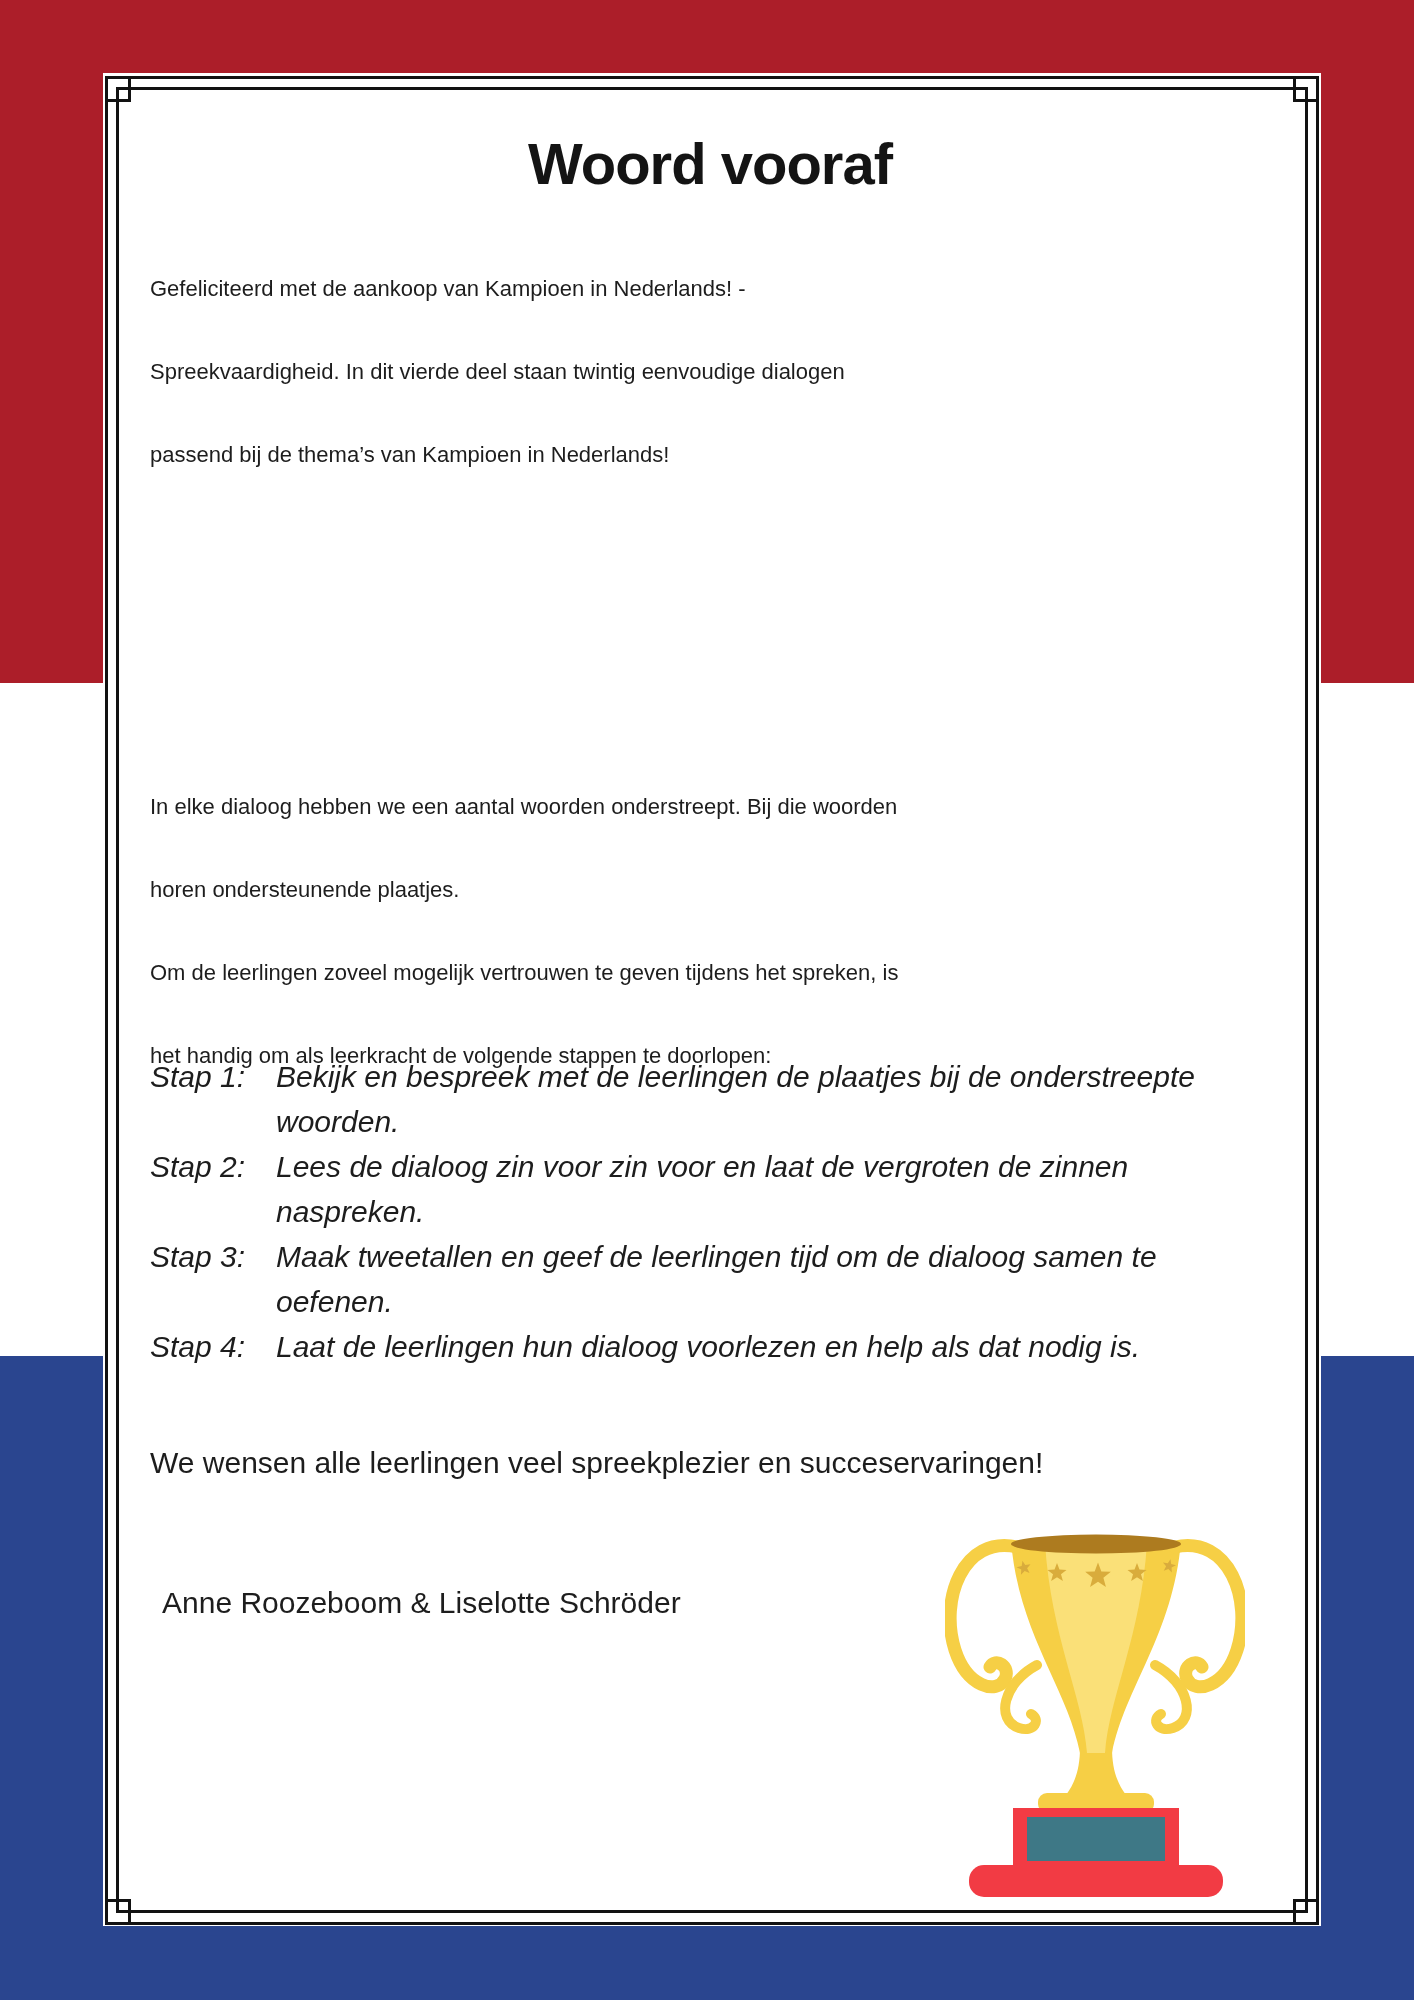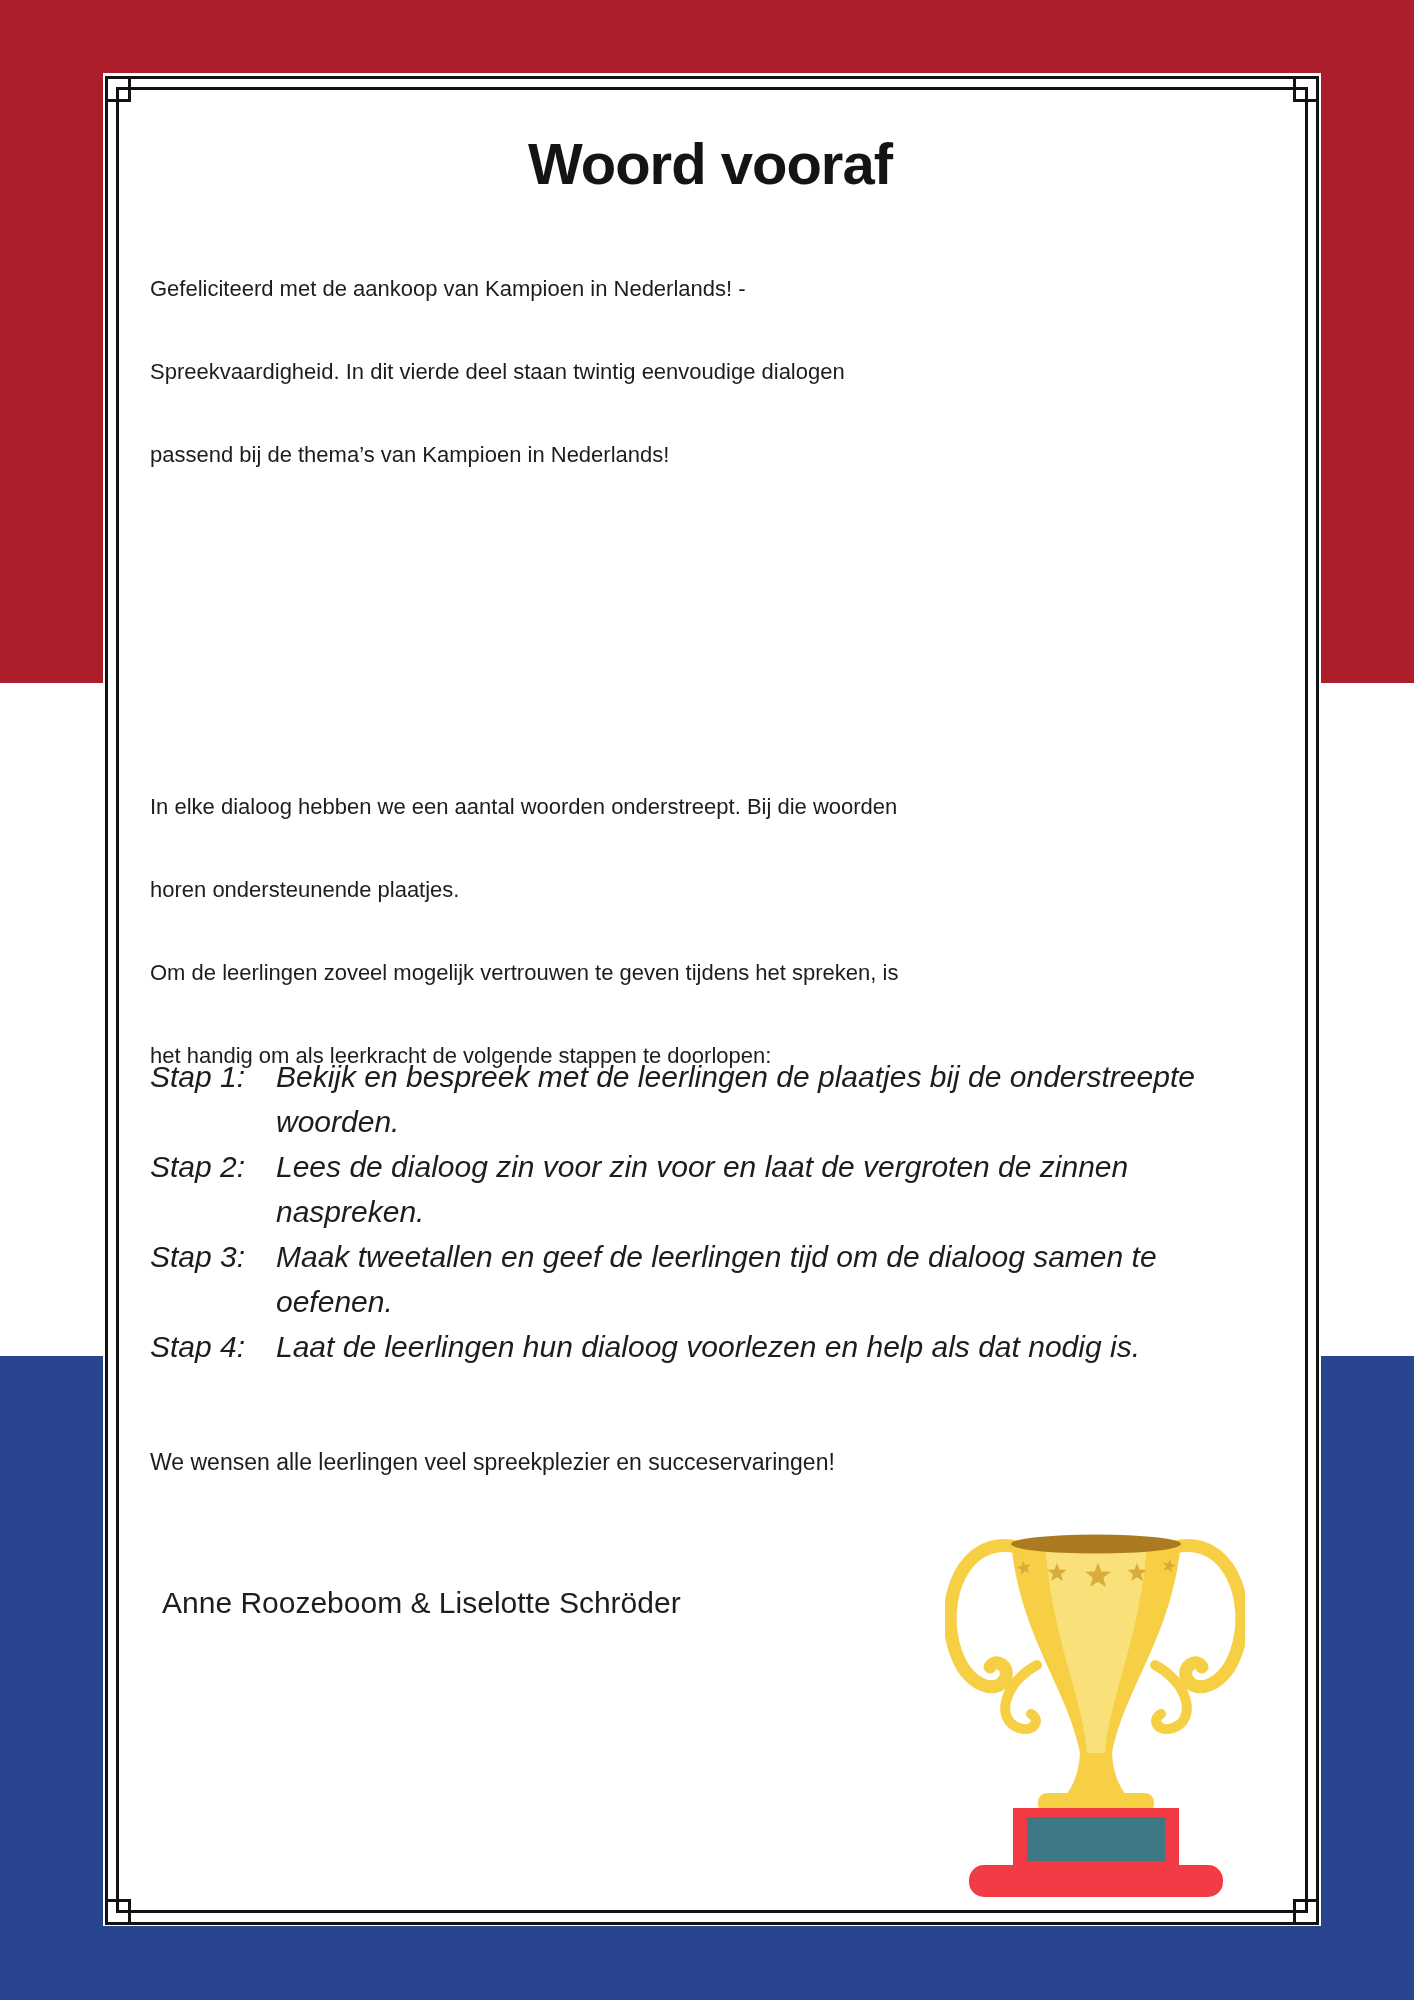--- a/index.html
+++ b/index.html
@@ -21,21 +21,21 @@
   .title{position:absolute;left:150px;top:130px;width:1120px;text-align:center;
          font-size:58px;font-weight:bold;letter-spacing:-1px;color:#141414;}
   .para{position:absolute;left:150px;width:1160px;font-size:22px;line-height:83px;
         color:#1d1d1d;white-space:pre;}
   .p1{top:247px;} .p2{top:477px;} .p3{top:765px;}
   .steps{position:absolute;left:150px;top:1054px;width:1160px;font-size:30px;
          line-height:45px;color:#1d1d1d;}
   .step-row{display:flex;align-items:flex-start;font-style:italic;}
   .step-label{width:126px;flex:0 0 126px;}
   .step-text{white-space:pre;}
-  .closing{position:absolute;left:150px;top:1430px;width:1160px;font-size:23px;
+  .closing{position:absolute;left:150px;top:1430px;width:1160px;font-size:30px;
            line-height:65px;color:#1d1d1d;white-space:pre;}
   .authors{position:absolute;left:150px;top:1570px;width:900px;font-size:30px;
            line-height:65px;color:#1d1d1d;white-space:pre;margin-left:12px;}
   .trophy{position:absolute;left:945px;top:1495px;width:300px;height:410px;}
 </style>
 </head>
 <body>
 
 <div class="canvas">
 

